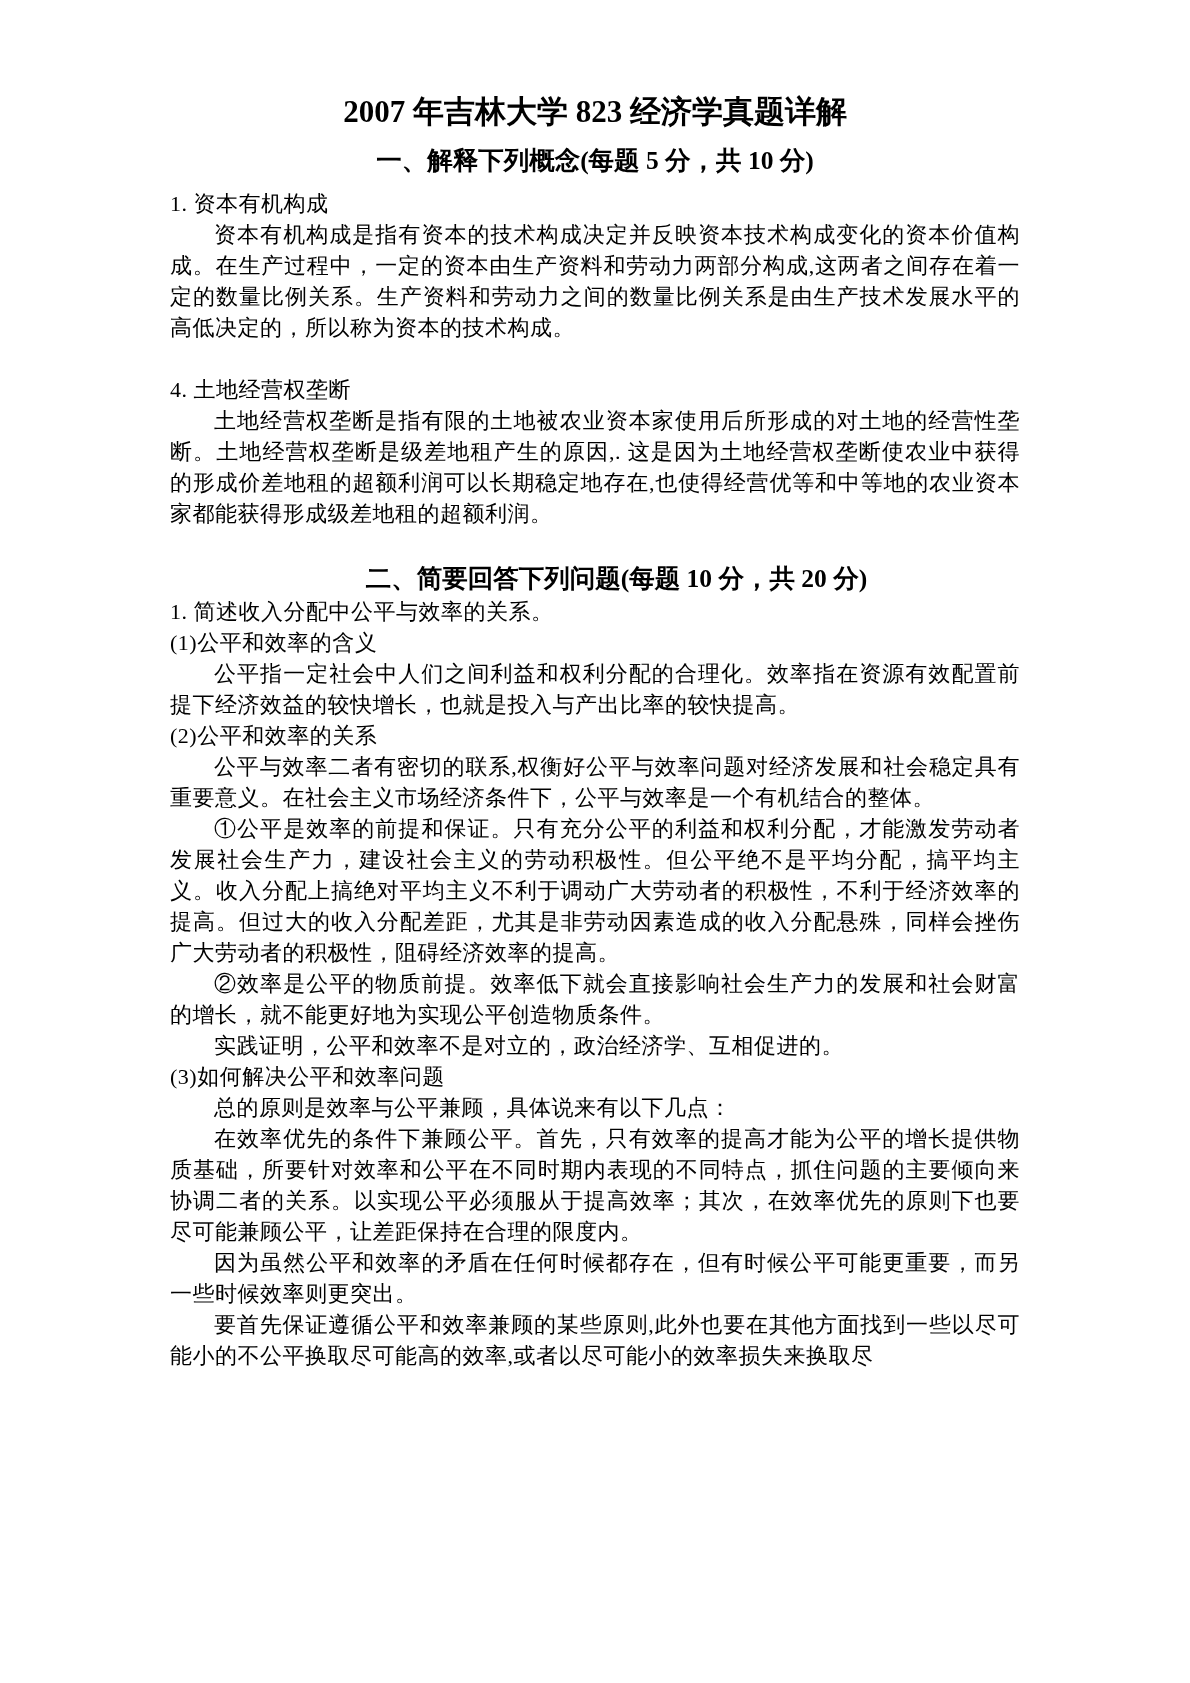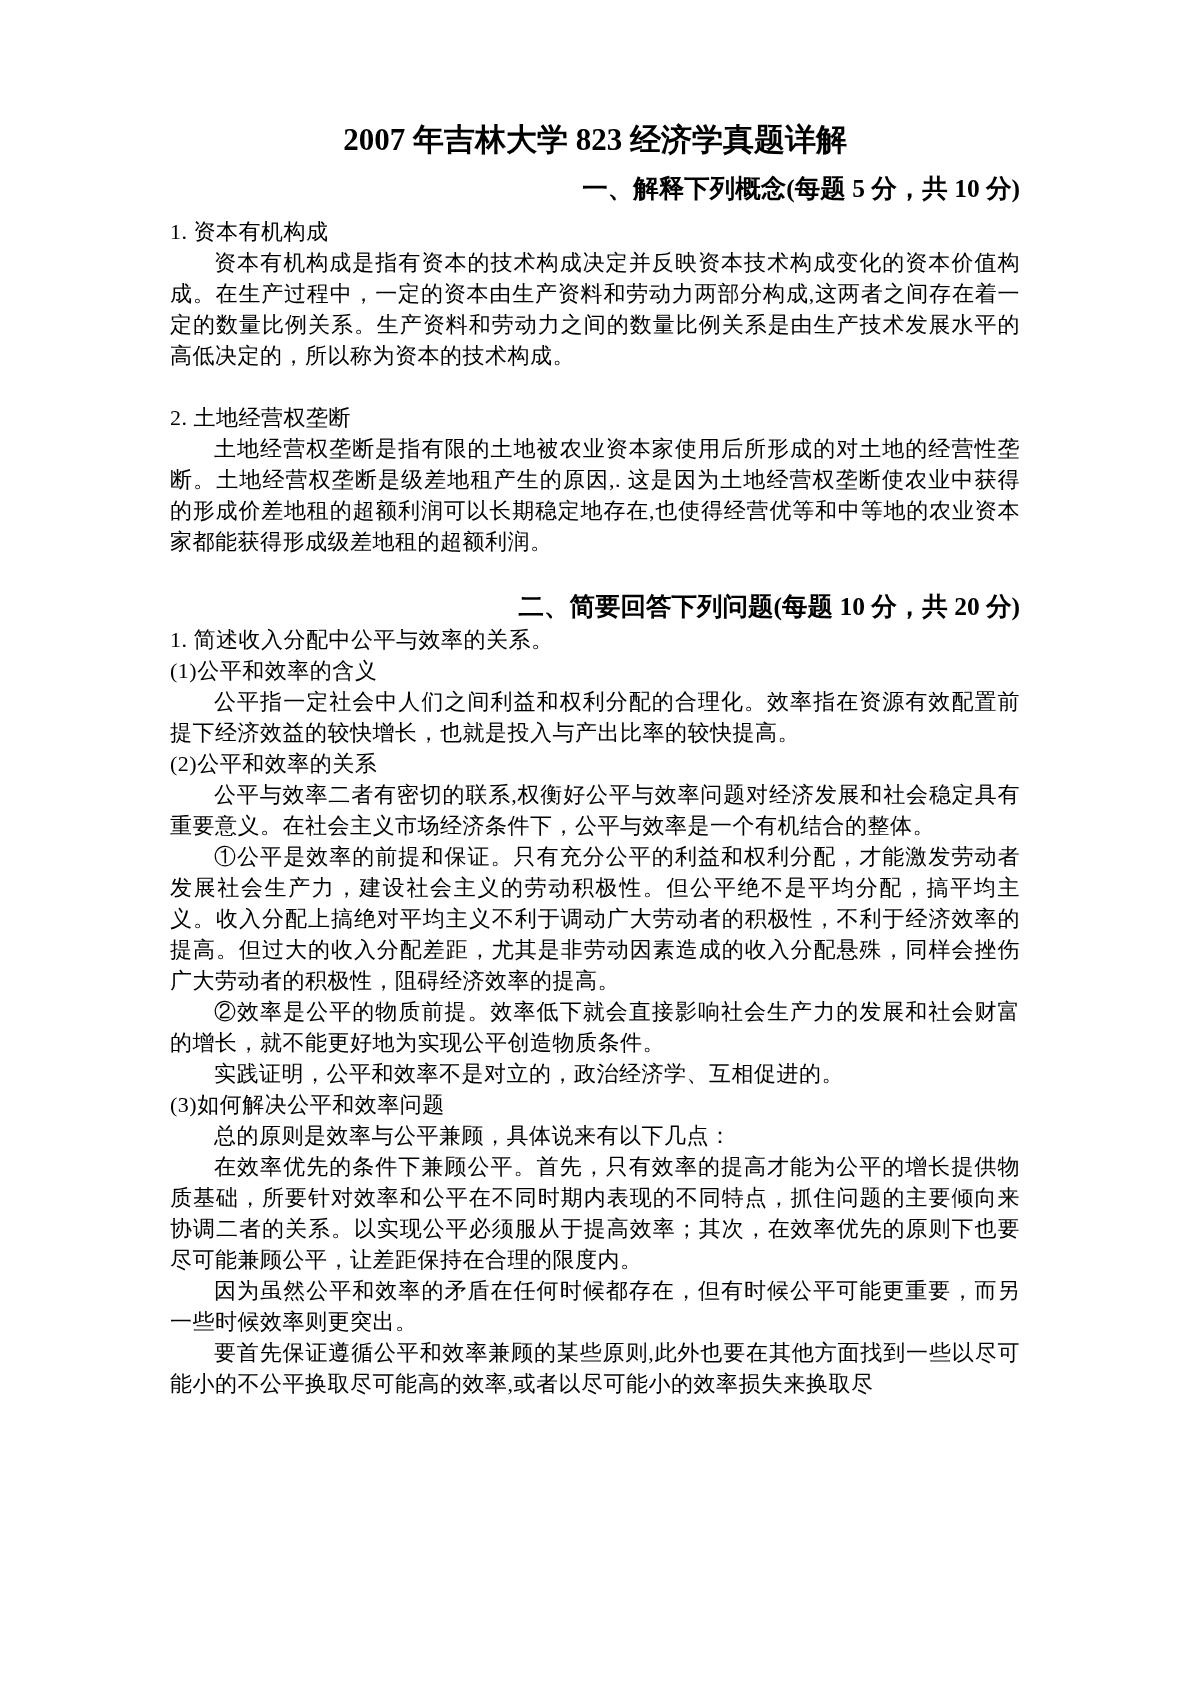--- a/index.html
+++ b/index.html
@@ -8,21 +8,21 @@
     background: #ffffff;
   }
   .page {
     position: relative;
     width: 1190px;
     height: 1434px;
     margin: 0 auto;
     background: #ffffff;
     color: #000000;
     box-sizing: border-box;
-    padding: 120px 170px 0 170px;
+    padding: 92px 170px 0 170px;
     font-family: "Liberation Serif", "DejaVu Serif", serif;
     overflow: hidden;
   }
   .doc-title {
     margin: 0;
     font-size: 31px;
     line-height: 40px;
     font-weight: bold;
     text-align: center;
   }
@@ -31,21 +31,21 @@
     font-size: 29px;
     line-height: 38px;
     font-weight: bold;
     text-align: center;
   }
   .sec-heading {
     margin: 12px 0 0 0;
     font-size: 25.5px;
     line-height: 34px;
     font-weight: bold;
-    text-align: right;
+    text-align: center;
   }
   .sec-heading.second {
     margin-top: 2px;
     margin-left: 43px;
   }
   p.line {
     margin: 0;
     font-size: 22px;
     line-height: 31px;
     text-align: justify;
@@ -82,21 +82,21 @@
 
 
   <section>
     <h3 class="sec-heading">一、解释下列概念(每题 5 分，共 10 分)</h3>
 
     <p class="line first-of-section">1. 资本有机构成</p>
     <p class="line indent">资本有机构成是指有资本的技术构成决定并反映资本技术构成变化的资本价值构成。在生产过程中，一定的资本由生产资料和劳动力两部分构成,这两者之间存在着一定的数量比例关系。生产资料和劳动力之间的数量比例关系是由生产技术发展水平的高低决定的，所以称为资本的技术构成。</p>
 
     <div class="blank-line"></div>
 
-    <p class="line">2. 土地经营权垄断</p>
+    <p class="line">4. 土地经营权垄断</p>
     <p class="line indent">土地经营权垄断是指有限的土地被农业资本家使用后所形成的对土地的经营性垄断。土地经营权垄断是级差地租产生的原因,. 这是因为土地经营权垄断使农业中获得的形成价差地租的超额利润可以长期稳定地存在,也使得经营优等和中等地的农业资本家都能获得形成级差地租的超额利润。</p>
   </section>
 
   <div class="blank-line"></div>
 
   <section>
     <h3 class="sec-heading second">二、简要回答下列问题(每题 10 分，共 20 分)</h3>
 
     <p class="line">1. 简述收入分配中公平与效率的关系。</p>
 

